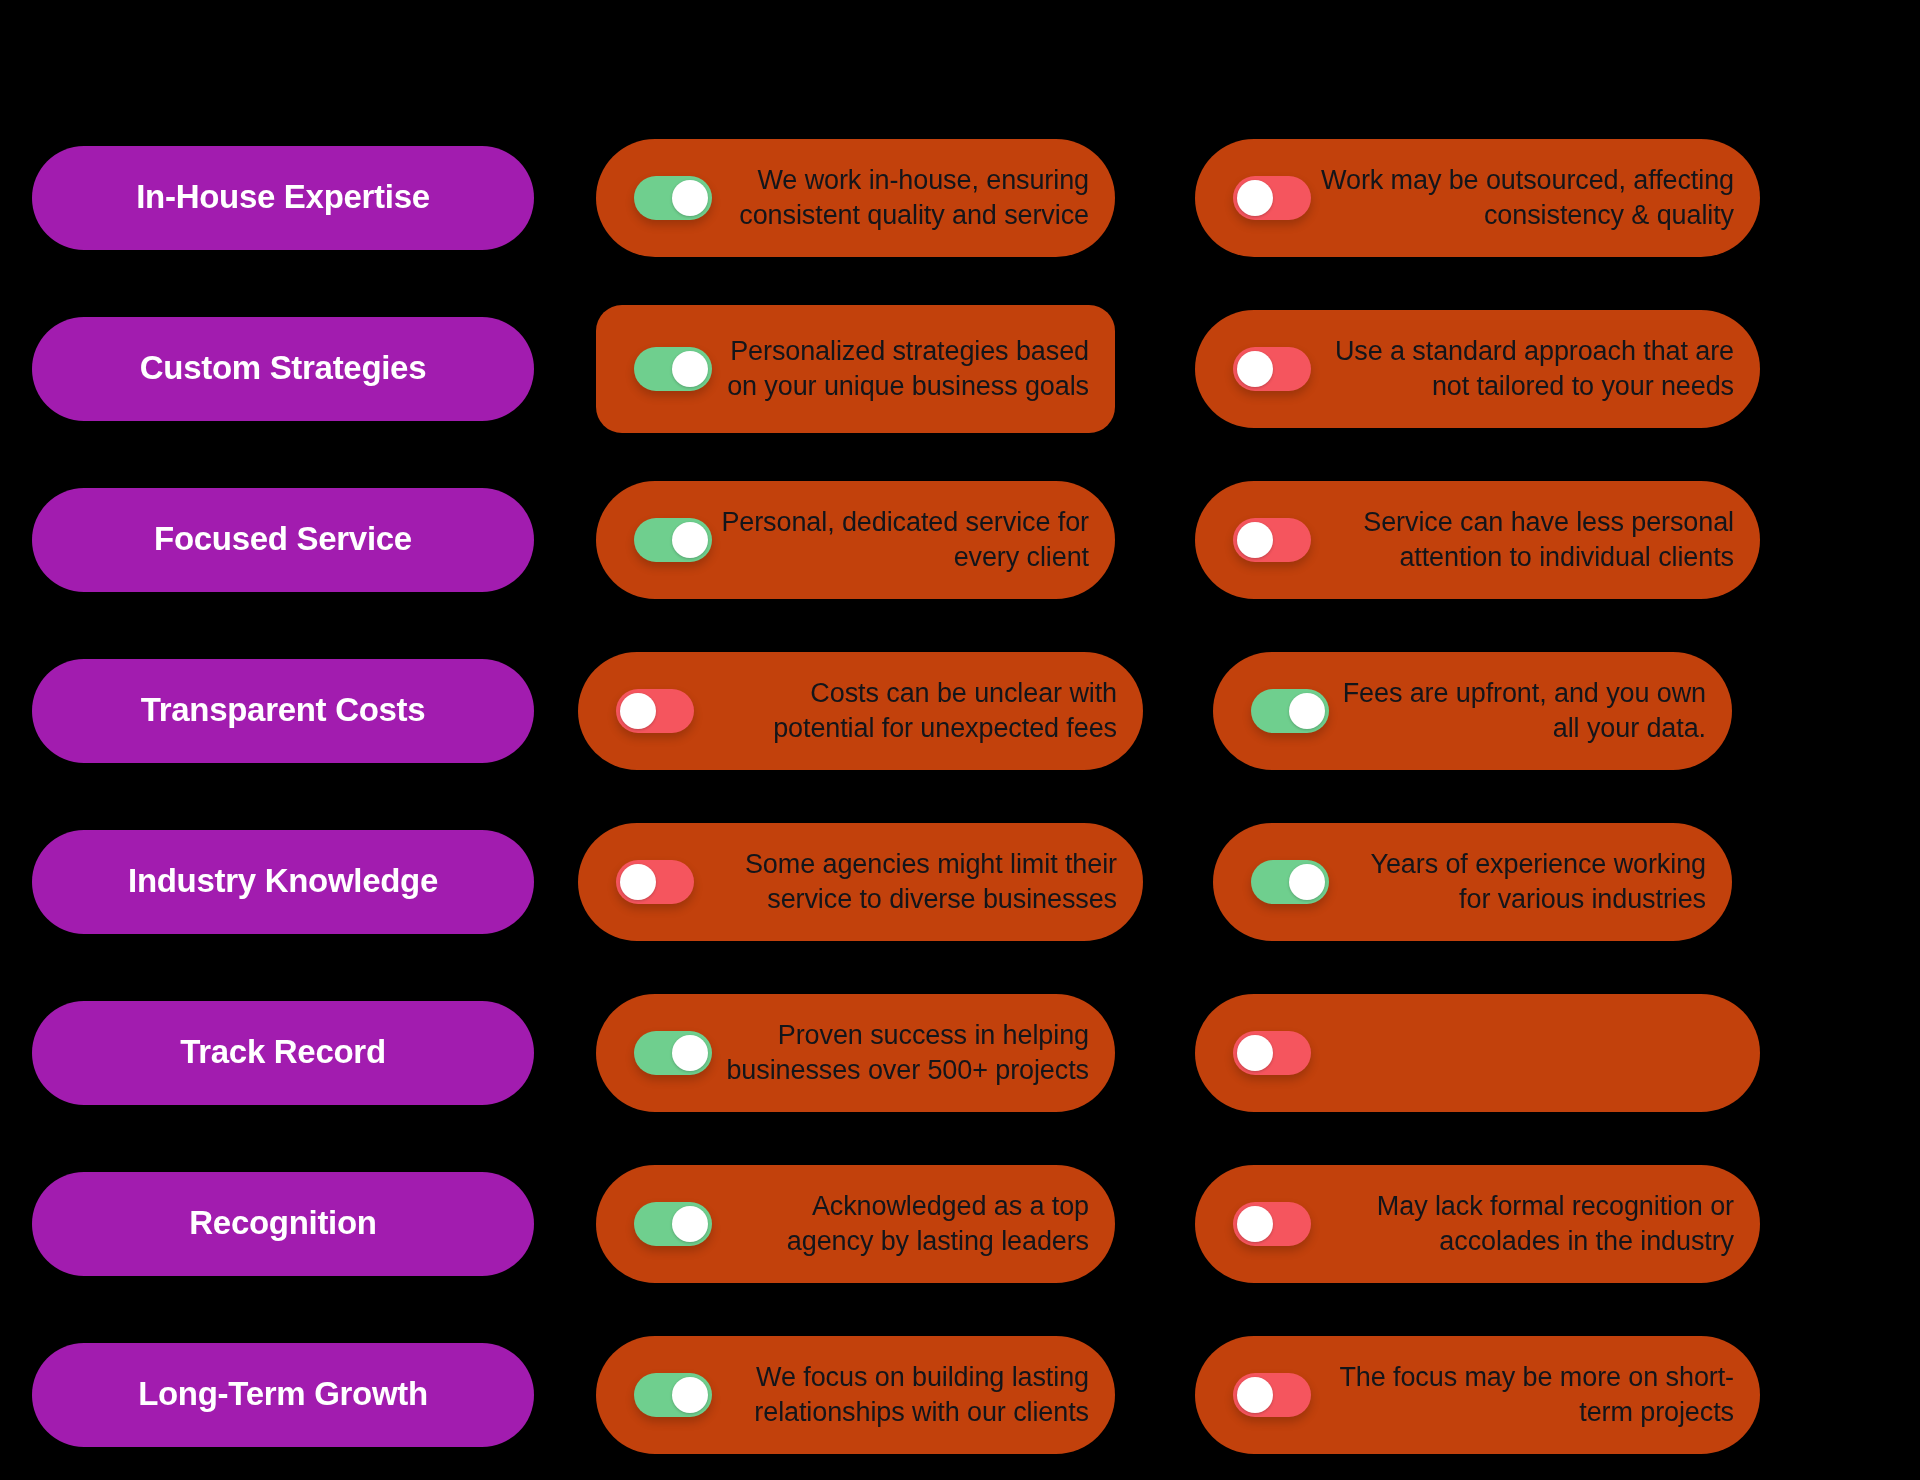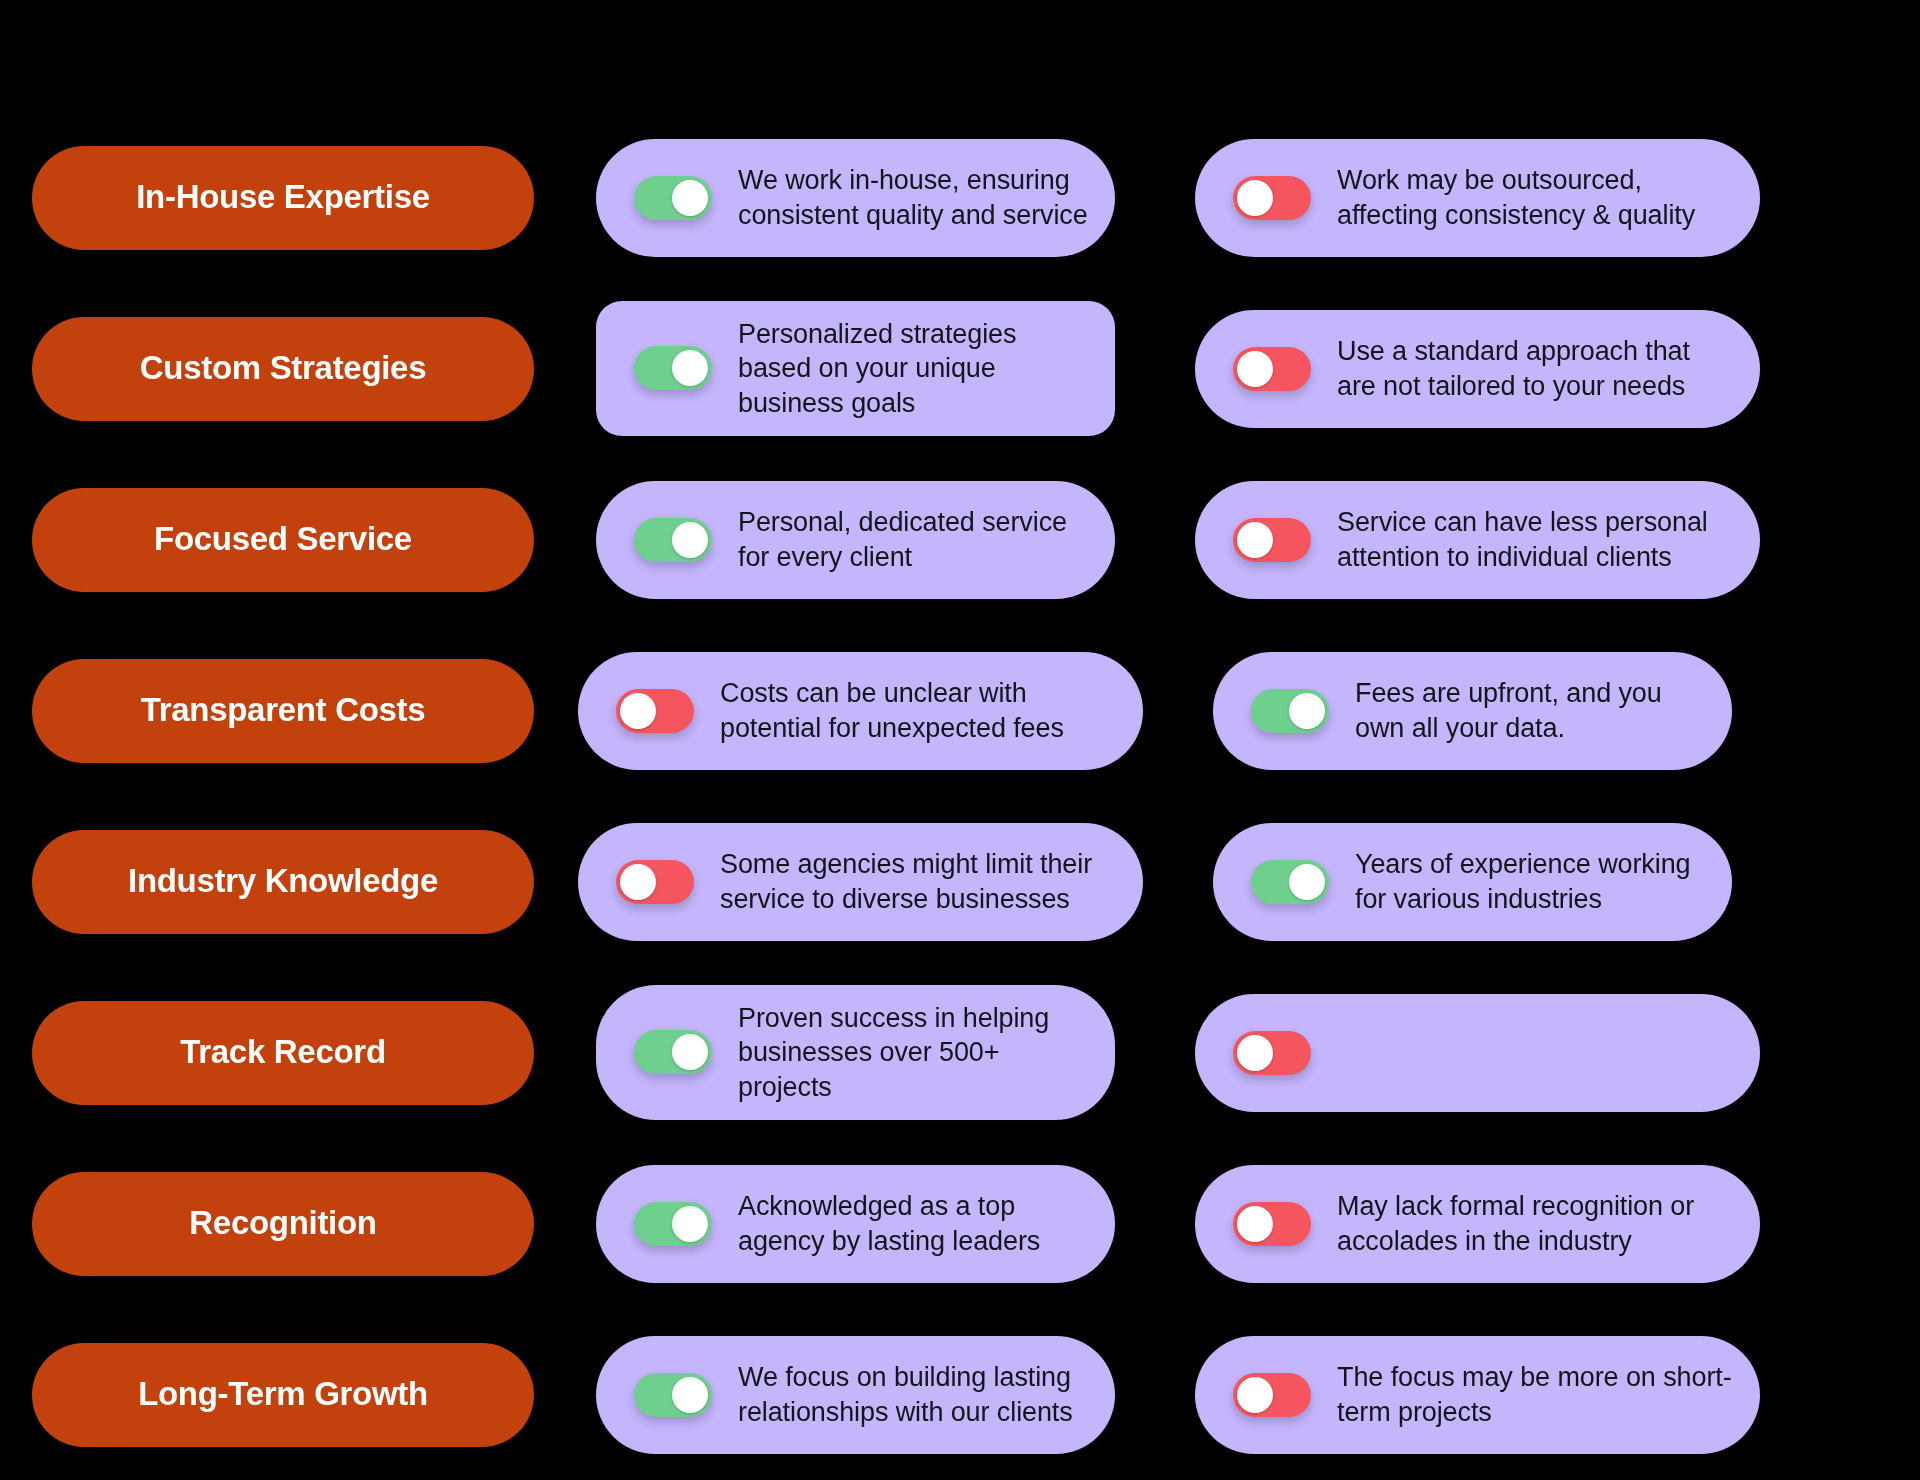--- a/index.html
+++ b/index.html
@@ -72,21 +72,21 @@
   .feature-cell {
     width: 500px;
     flex: 0 0 500px;
     display: flex;
     align-items: center;
   }
   .feature-pill {
     width: 502px;
     height: 104px;
     margin-left: -2px;
-    background: #c2410c;
+    background: #a21caf;
     border-radius: 52px;
     display: flex;
     align-items: center;
     justify-content: center;
     box-shadow: 0 6px 14px rgba(0,0,0,0.30);
   }
   .feature-label {
     color: #FFFFFF;
     font-size: 33px;
     font-weight: 700;
@@ -103,27 +103,28 @@
     display: flex;
     align-items: center;
     justify-content: center;
   }
   .card-cell.pro   { padding-left: 62px; padding-right: 36px; }
   .card-cell.con   { padding-left: 44px; padding-right: 8px; }
 
   .card {
     width: 100%;
     min-height: 118px;
-    background: #c4b5fd;
+    background: #c2410c;
     border-radius: 60px;
     display: flex;
     align-items: center;
-    gap: 26px;
+    gap: 8px;
     padding: 16px 26px 16px 38px;
     box-shadow: 0 10px 22px rgba(0,0,0,0.35);
+    text-align: right;
   }
   .card.boxy {
     border-radius: 26px;
     min-height: 128px;
   }
 
   .card-text {
     font-size: 27px;
     line-height: 1.28;
     color: #13151A;

